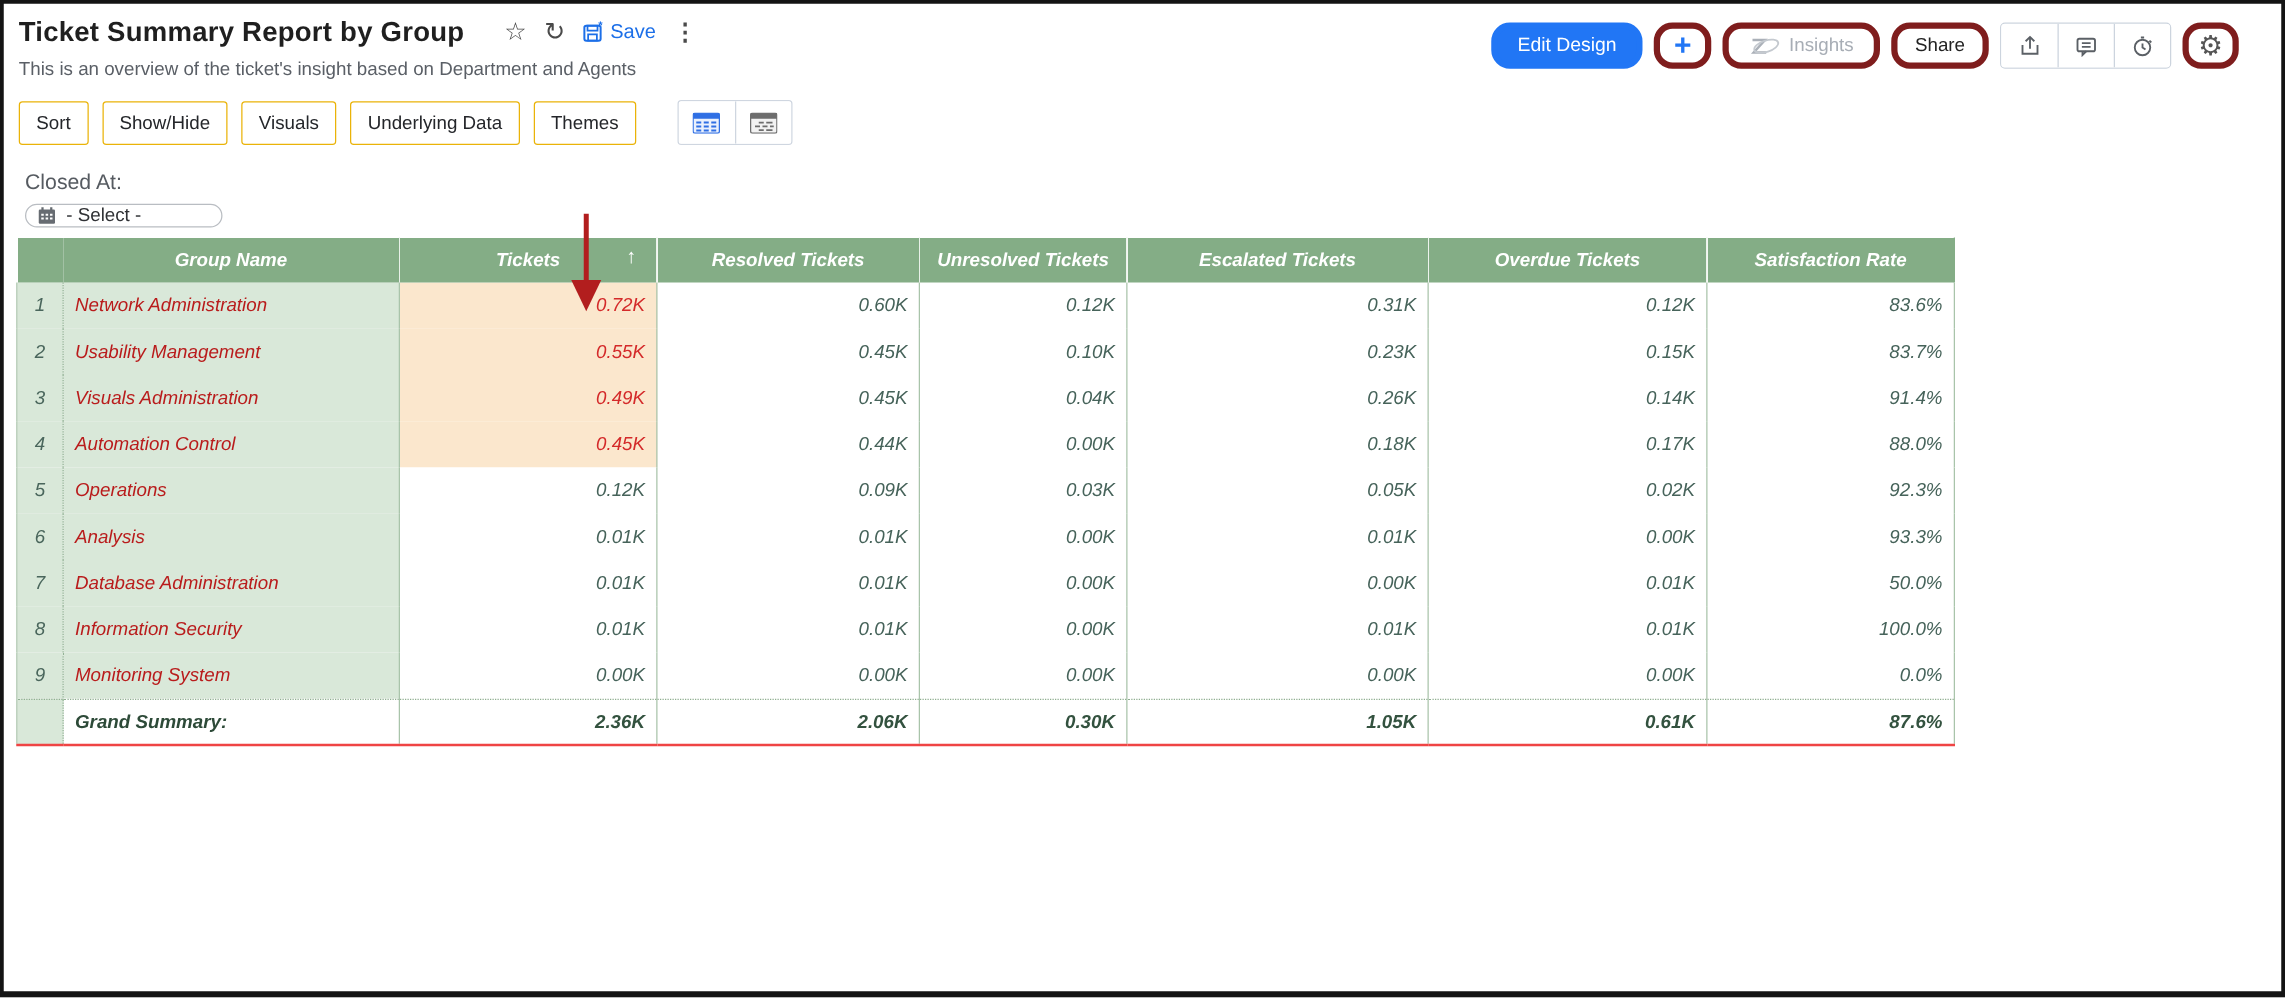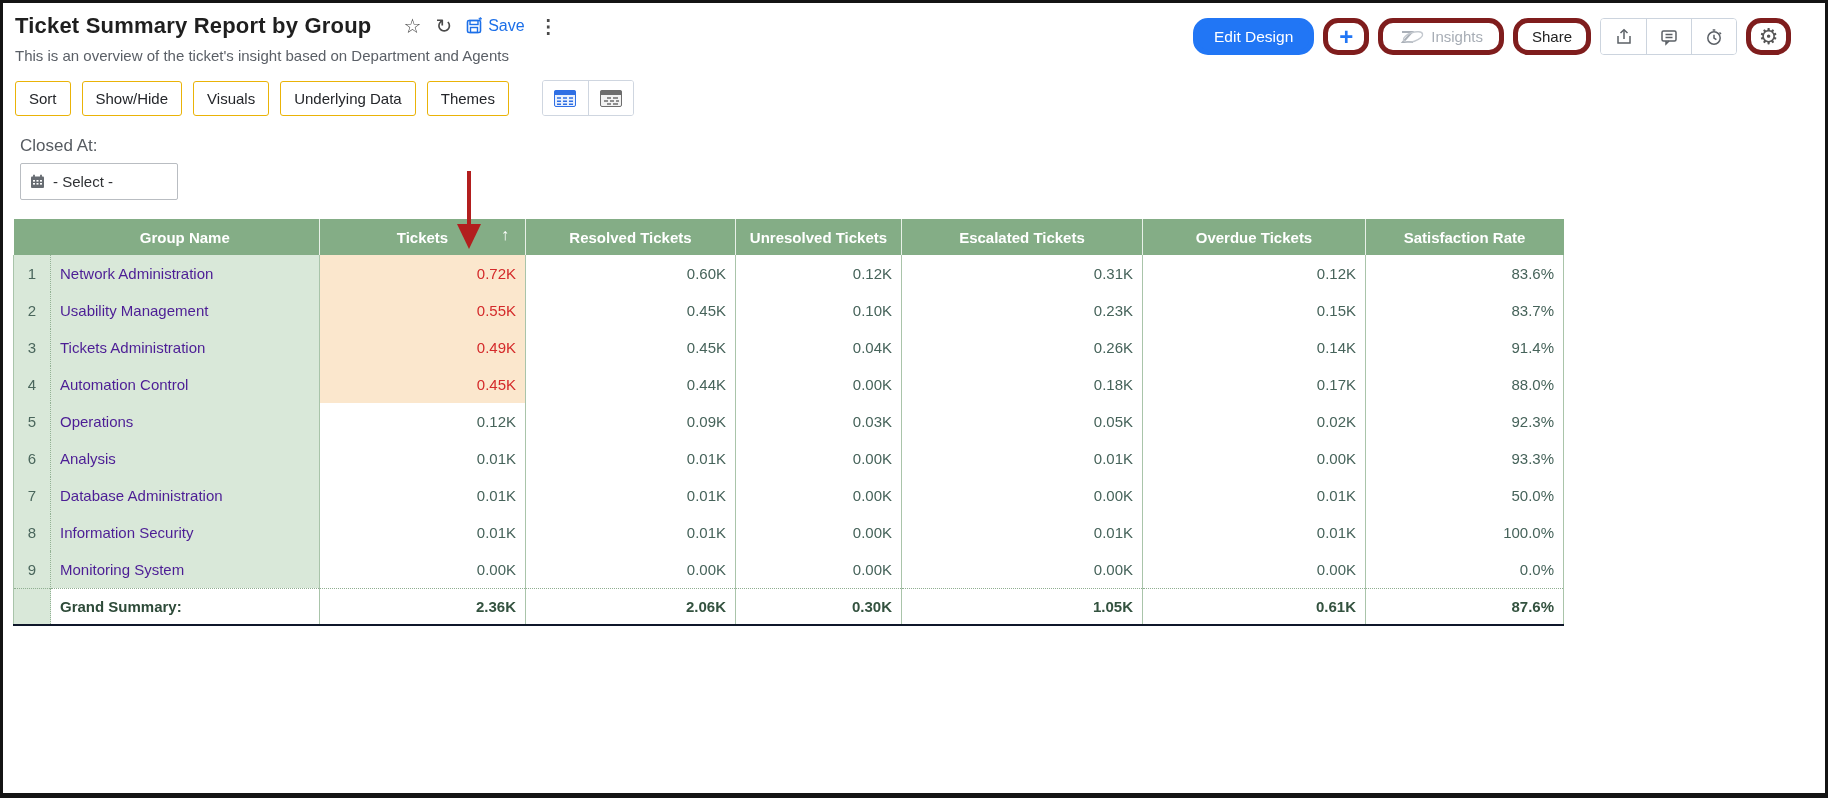--- a/index.html
+++ b/index.html
@@ -38,40 +38,40 @@
   .toolbar { display:flex; align-items:center; gap:11px; margin-top:16px; }
   .tb-btn { height:35px; border:1px solid #eab308; border-radius:3px; background:#fff;
             font-size:15px; color:#24262a; padding:0 13px; display:inline-flex; align-items:center; cursor:pointer; }
   .view-toggle { display:flex; height:36px; border:1px solid #cfd6e0; border-radius:3px; overflow:hidden; margin-left:22px; }
   .view-cell { width:45px; display:flex; align-items:center; justify-content:center; background:#fff; cursor:pointer; }
   .view-cell + .view-cell { border-left:1px solid #cfd6e0; }
 
   
   .filter { margin-top:20px; margin-left:5px; }
   .filter-label { font-size:17px; color:#565b61; }
-  .filter-select { margin-top:7px; width:158px; height:37px; border:1px solid #b9bdc2; border-radius:2px;
+  .filter-select { margin-top:7px; width:158px; height:19px; border:1px solid #b9bdc2; border-radius:12px;
                    display:flex; align-items:center; gap:8px; padding:0 9px; cursor:pointer; background:#fff;text-align:center; }
   .filter-select span { font-size:15px; color:#2f3134; }
 
   
-  .table-wrap { margin-top:19px; margin-left:-2px; }
+  .table-wrap { margin-top:8px; margin-left:-2px;font-style:italic; }
   table.data-table { border-collapse:collapse; table-layout:fixed; width:1550px; }
   .data-table th {
     background:#84ad86; color:#fff; font-size:15px; font-weight:bold; height:36px;
     border-right:1px solid #e8f0e8; text-align:center; position:relative;
   }
   .data-table th:last-child { border-right:1px solid #84ad86; }
   .data-table th.th-num { border-right:none; }
   .data-table td { height:37px; font-size:15px; background:#fff; border-right:1px solid #a9c4aa; }
   .data-table td.c-num { background:#d9e8d9; color:#4a665c; text-align:center;
                          border-right:1px dotted #93b295; border-left:1px solid #a9c4aa; }
-  .data-table td.c-group { background:#d9e8d9; color:#4c1d95; text-align:left; padding-left:9px; }
+  .data-table td.c-group { background:#d9e8d9; color:#b91c1c; text-align:left; padding-left:9px; }
   .data-table td.c-val { color:#46635a; text-align:right; padding-right:9px; }
   .data-table td.c-hl { background:#fbe7cd; color:#d42a2a; }
-  .data-table tr.summary td { border-top:1px dotted #8fae90; border-bottom:2px solid #0f172a; }
+  .data-table tr.summary td { border-top:1px dotted #8fae90; border-bottom:2px solid #ef4444; }
   .data-table tr.summary td.c-group { background:#fff; color:#2d4a38; font-weight:bold; }
   .data-table tr.summary td.c-num { background:#d9e8d9; }
   .data-table tr.summary td.c-val { font-weight:bold; color:#33523f; }
   .sort-arrow { position:absolute; right:16px; top:7px; font-size:16px; font-weight:normal; color:#fff; }
 
   
   .annot-arrow { position:absolute; left:454px; top:168px; width:24px; pointer-events:none; }
   .annot-line { width:4px; height:53px; background:#b21e1e; margin:0 auto; }
   .annot-head { width:0; height:0; border-left:12px solid transparent; border-right:12px solid transparent;
                 border-top:25px solid #b21e1e; }
@@ -244,21 +244,21 @@
               <td class="c-group">Usability Management</td>
               <td class="c-val c-hl">0.55K</td>
               <td class="c-val">0.45K</td>
               <td class="c-val">0.10K</td>
               <td class="c-val">0.23K</td>
               <td class="c-val">0.15K</td>
               <td class="c-val">83.7%</td>
             </tr>
             <tr>
               <td class="c-num">3</td>
-              <td class="c-group">Tickets Administration</td>
+              <td class="c-group">Visuals Administration</td>
               <td class="c-val c-hl">0.49K</td>
               <td class="c-val">0.45K</td>
               <td class="c-val">0.04K</td>
               <td class="c-val">0.26K</td>
               <td class="c-val">0.14K</td>
               <td class="c-val">91.4%</td>
             </tr>
             <tr>
               <td class="c-num">4</td>
               <td class="c-group">Automation Control</td>

